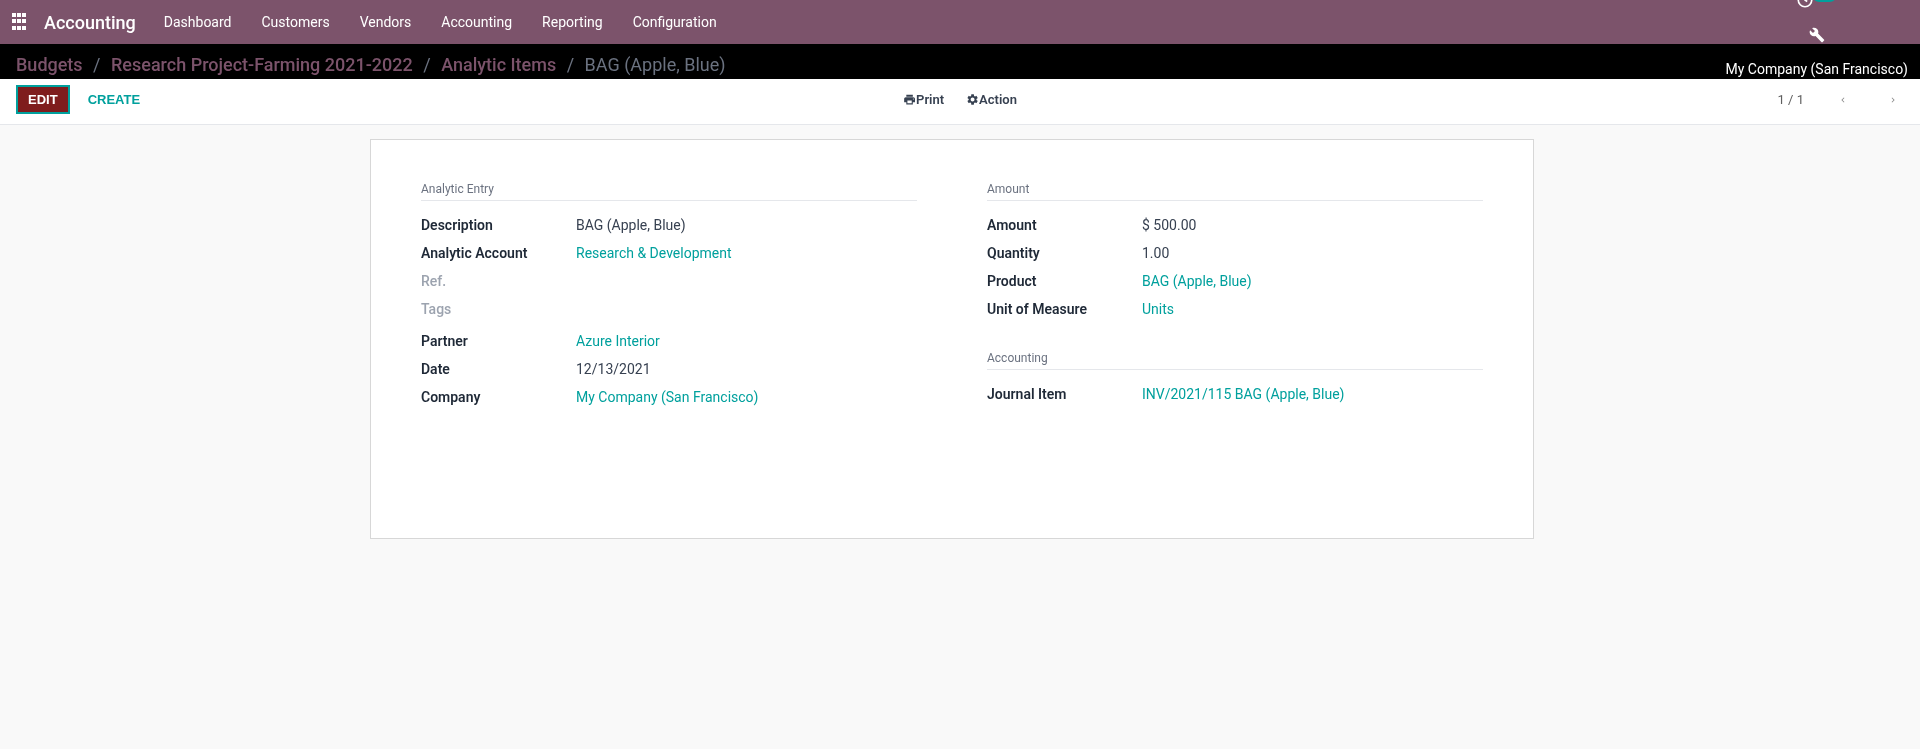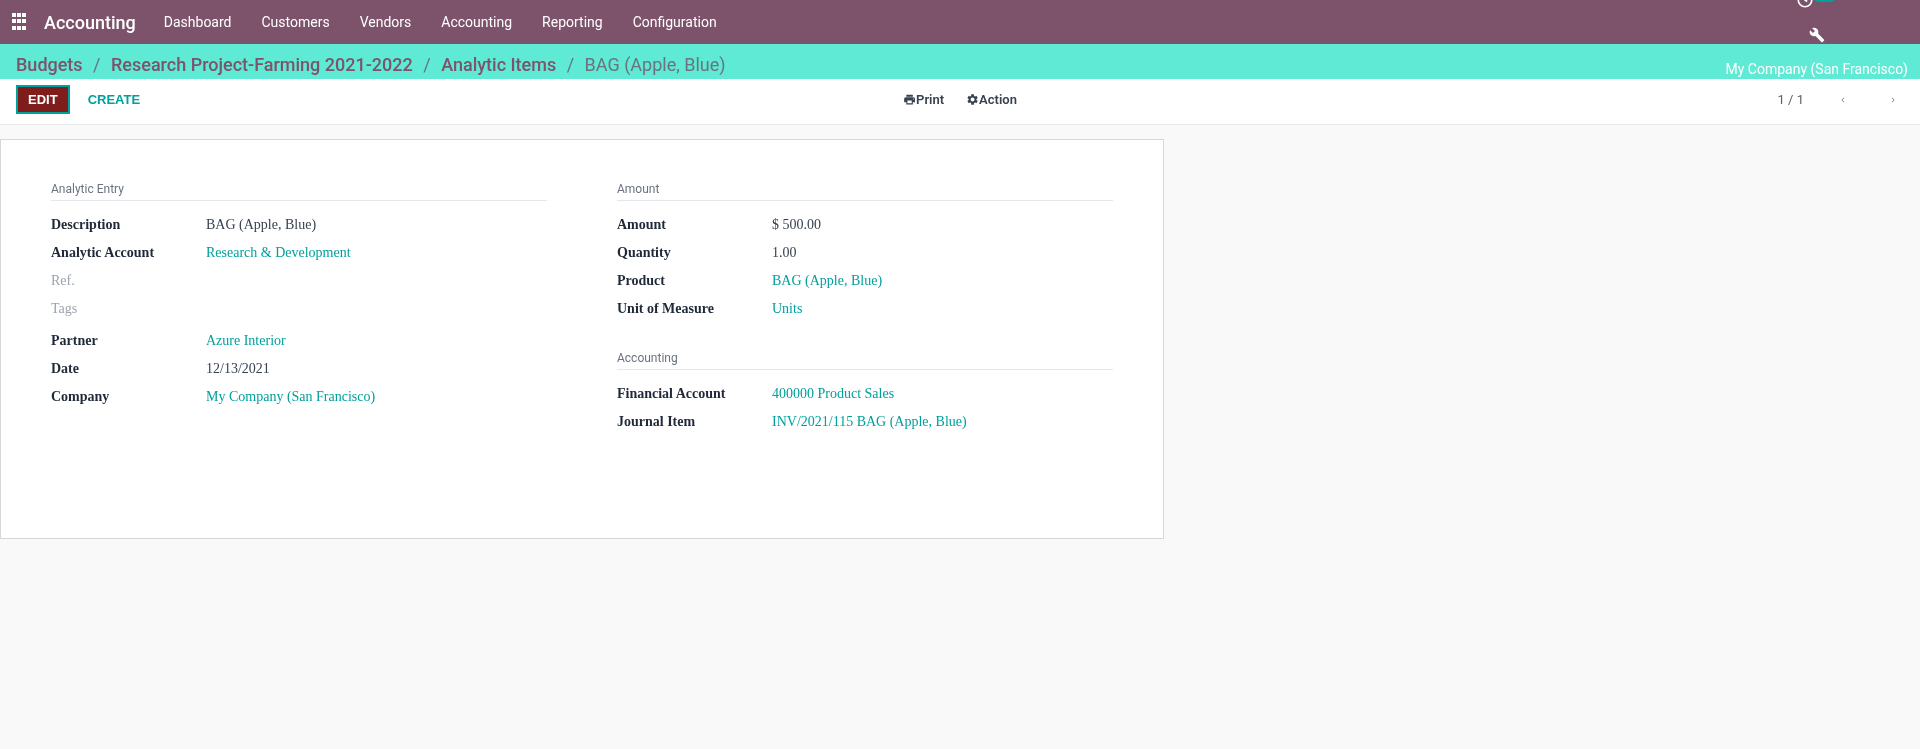--- a/index.html
+++ b/index.html
@@ -11,39 +11,39 @@
     .topnav { display: flex; gap: 30px; }
     .topnav a { color: #fff; text-decoration: none; font-size: 14px; cursor: pointer; }
     .topbar-right { margin-left: auto; display: flex; align-items: center; gap: 18px; flex-direction: column; }
     .icon-wrap { position: relative; display: inline-flex; align-items: center; color: #fff; cursor: pointer; }
     .badge { background: #00a09d; color: #fff; font-size: 11px; font-weight: 700; padding: 1px 6px; border-radius: 8px; margin-left: -2px; position: relative; top: -6px; }
     .company { color: #fff; font-size: 14px; cursor: pointer; }
     .user-area { display: flex; align-items: center; gap: 8px; cursor: pointer; }
     .avatar { width: 24px; height: 24px; border-radius: 12px; background: linear-gradient(135deg, #e8b98e, #8d6e5a); }
     .user-name { color: #fff; font-size: 10px; }
 
-    .breadcrumb-row { display: flex; align-items: center; padding: 10px 16px 4px 16px; background: #5eead4; }
+    .breadcrumb-row { display: flex; align-items: center; padding: 10px 16px 4px 16px; background: #000000; }
     .breadcrumb { font-size: 18px; color: #6b7280; }
     .breadcrumb a { color: #7c536b; text-decoration: none; cursor: pointer; font-weight: 500; }
     .breadcrumb .sep { color: #6b7280; margin: 0 6px; }
     .breadcrumb .current { color: #6b7280; }
 
     .control-row { display: flex; align-items: center; padding: 6px 16px 10px 16px; background: #fff; border-bottom: 1px solid #e5e7eb; position: relative; }
     .btn-edit { background: #7f1d1d; color: #fff; border: 2px solid #00a09d; padding: 5px 10px; font-weight: 700; font-size: 13px; cursor: pointer; text-transform: uppercase; }
     .btn-create { background: transparent; color: #00a09d; border: none; padding: 5px 10px; font-weight: 600; font-size: 13px; cursor: pointer; text-transform: uppercase; margin-left: 8px; }
     .center-actions { position: absolute; left: 50%; transform: translateX(-50%); display: flex; gap: 22px; }
     .center-actions a { color: #374151; font-weight: 600; font-size: 13px; display: inline-flex; align-items: center; cursor: pointer; }
     .pager { margin-left: auto; display: flex; align-items: center; gap: 28px; color: #5f5f5f; }
     .pager .nav { cursor: pointer; color: #8a8a8a; font-size: 16px; padding: 2px 6px; }
 
-    .sheet-wrap { display: flex; justify-content: flex-start; padding: 14px 16px 24px 0; }
+    .sheet-wrap { display: flex; justify-content: center; padding: 14px 16px 24px 0; }
     .sheet { background: #fff; border: 1px solid #d7d7d7; width: 1164px; min-height: 400px; padding: 42px 50px 40px 50px; display: flex; gap: 70px; }
     .col { flex: 1; }
     .group-title { color: #6b7280; font-size: 12px; padding-bottom: 4px; border-bottom: 1px solid #e5e7eb; margin-bottom: 10px; }
-    .field-row { display: flex; padding: 6px 0; font-size: 14px; font-family: Liberation Serif, serif; }
+    .field-row { display: flex; padding: 6px 0; font-size: 14px; }
     .field-label { width: 155px; font-weight: 600; color: #1f2937; flex-shrink: 0; }
     .field-label.muted { color: #9ca3af; font-weight: 500; }
     .field-value { color: #374151; }
     .field-value.link { color: #00a09d; cursor: pointer; }
     .spacer { height: 4px; }
     .section-gap { height: 28px; }
 
     svg { display: block; }
   </style>
 </head>
@@ -198,22 +198,18 @@
       </div>
       <div class="field-row">
         <div class="field-label">Unit of Measure</div>
         <div class="field-value link">Units</div>
       </div>
 
       <div class="section-gap"></div>
 
       <div class="group-title">Accounting</div>
       <div class="field-row">
-        <div class="field-label">Financial Account</div>
-        <div class="field-value link">400000 Product Sales</div>
-      </div>
-      <div class="field-row">
         <div class="field-label">Journal Item</div>
         <div class="field-value link">INV/2021/115 BAG (Apple, Blue)</div>
       </div>
     </div>
   </div>
 </div>
 
 </body></html>

